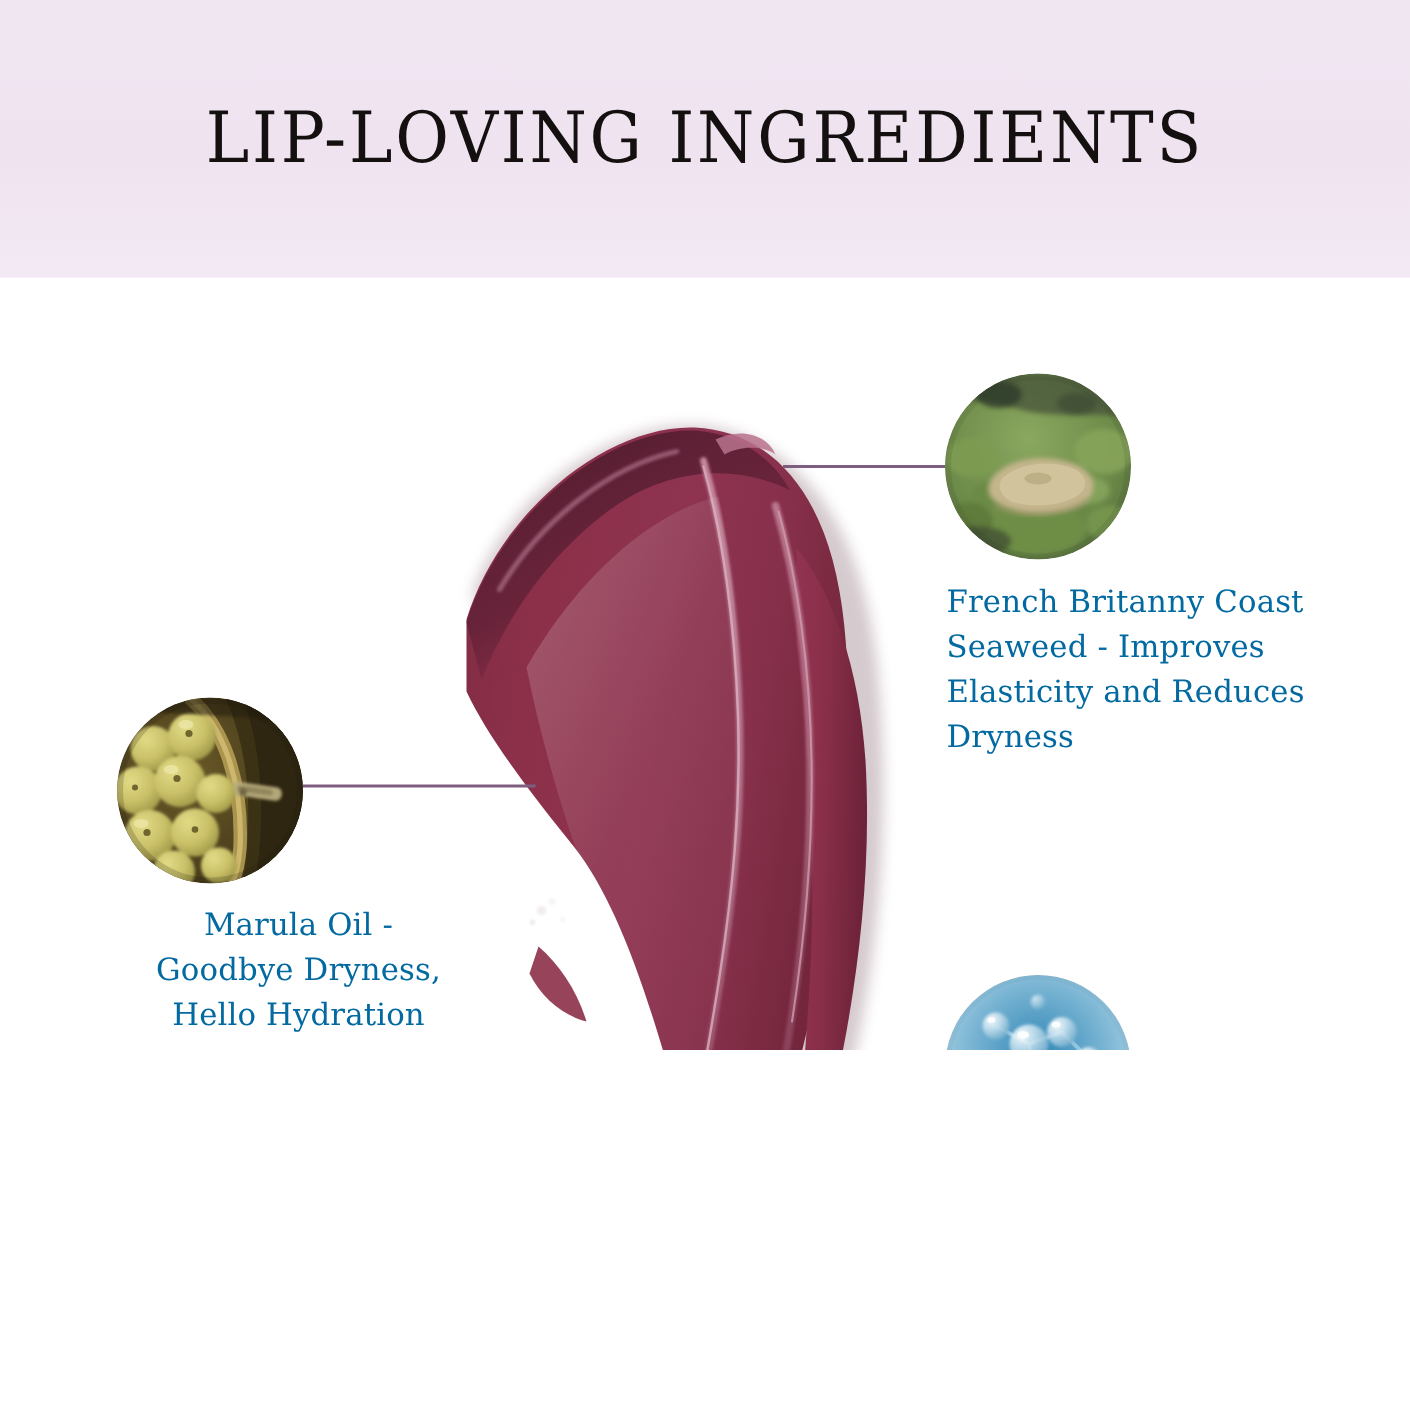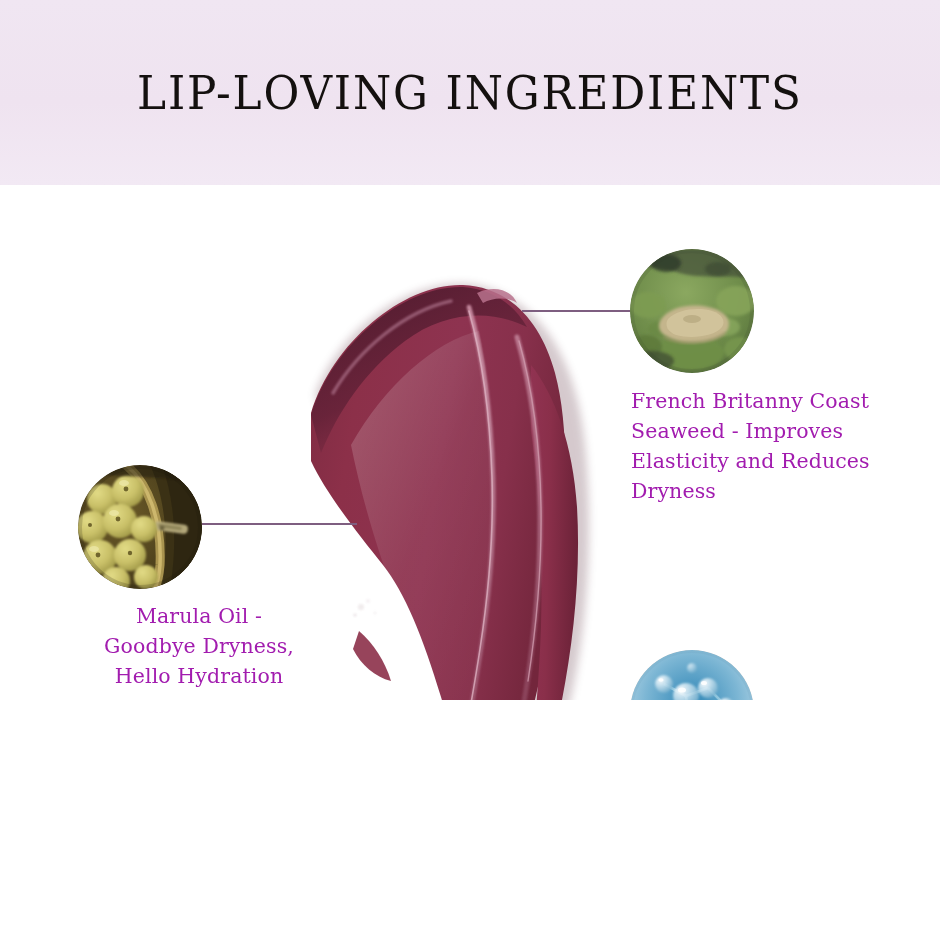--- a/index.html
+++ b/index.html
@@ -74,21 +74,21 @@
     height: 2px;
     background: #7e5e80;
   }
 
   
   .callout-label {
     position: absolute;
     font-family: "DejaVu Serif", "Liberation Serif", serif;
     font-size: 20.5px;
     line-height: 30px;
-    color: #a21caf;
+    color: #0369a1;
     letter-spacing: 0.1px;
     white-space: pre-line;
   }
 </style>
 </head>
 <body>
 
 <div id="canvas">
 
   <div class="header-band"></div>

